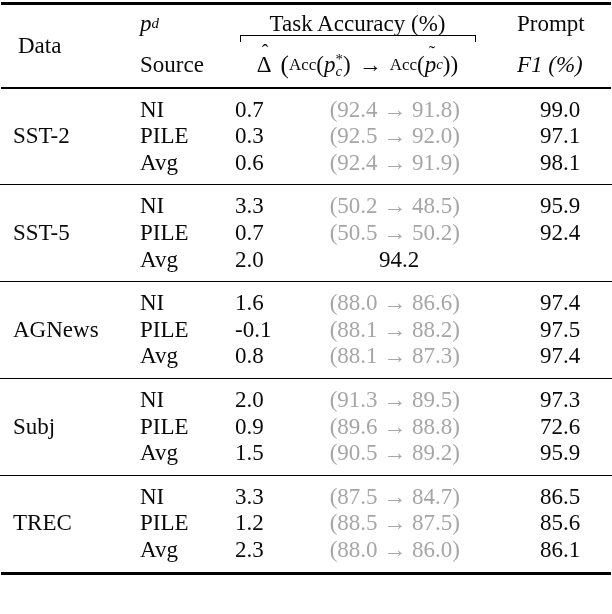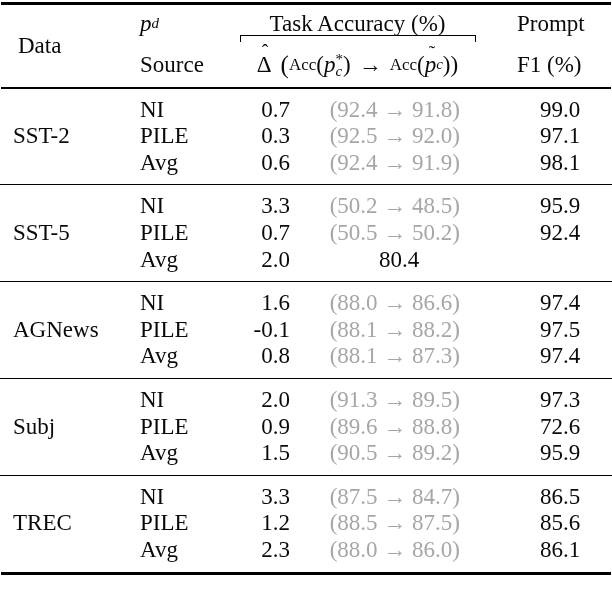--- a/index.html
+++ b/index.html
@@ -23,21 +23,21 @@
     grid-template-columns:140px 95px 55px 190px 1fr;
     grid-template-rows:38px 44px;
   }
   .hcell{display:flex; align-items:center;}
   .h-data{grid-column:1; grid-row:1/3; padding-left:18px;}
   .h-pd{grid-column:2; grid-row:1;}
   .h-task{grid-column:3/5; grid-row:1; position:relative; justify-content:center;}
   .h-prompt{grid-column:5; grid-row:1; padding-left:37px;}
   .h-source{grid-column:2; grid-row:2;}
   .h-formula{grid-column:3/5; grid-row:2; justify-content:center; white-space:nowrap;}
-  .h-f1{grid-column:5; grid-row:2; padding-left:37px;}
+  .h-f1{grid-column:5; grid-row:2; padding-left:37px;font-style:italic;}
 
   .ital{font-style:italic;}
   .sub{font-size:15px; vertical-align:-5px;}
 
   .brace{
     position:absolute; left:5px; right:4px; bottom:1px; height:7px;
     border-top:1.3px solid var(--rule);
     border-left:1.3px solid var(--rule);
     border-right:1.3px solid var(--rule);
   }
@@ -59,21 +59,21 @@
   .block{
     display:grid;
     grid-template-columns:140px 95px 55px 190px 1fr;
     grid-auto-rows:26.6px;
     padding:8px 0;
     border-bottom:1.4px solid var(--rule);
   }
   .block:last-child{border-bottom:none;}
   .cell{line-height:26.6px;}
   .c-name{grid-column:1; grid-row:1/4; align-self:center; padding-left:13px; line-height:26.6px;}
-  .c-delta{text-align:right;}
+  .c-delta{text-align:left;}
   .c-range{text-align:right; color:var(--muted); padding-right:20px;}
   .c-f1{text-align:center; padding-left:28px;}
 </style>
 </head>
 <body>
 
 <div class="page">
   <div class="rule rule-top"></div>
 
   <div class="header">
@@ -139,21 +139,21 @@
   <div class="cell c-source">NI</div>
         <div class="cell c-delta">3.3</div>
         <div class="cell c-range">(50.2 → 48.5)</div>
         <div class="cell c-f1">95.9</div>
         <div class="cell c-source">PILE</div>
         <div class="cell c-delta">0.7</div>
         <div class="cell c-range">(50.5 → 50.2)</div>
         <div class="cell c-f1">92.4</div>
         <div class="cell c-source">Avg</div>
         <div class="cell c-delta">2.0</div>
-        <div class="cell c-f1">80.4</div>
+        <div class="cell c-f1">94.2</div>
       </section>
 
   <section class="block">
     <div class="cell c-name">AGNews</div>
   <div class="cell c-source">NI</div>
         <div class="cell c-delta">1.6</div>
         <div class="cell c-range">(88.0 → 86.6)</div>
         <div class="cell c-f1">97.4</div>
         <div class="cell c-source">PILE</div>
         <div class="cell c-delta">-0.1</div>

